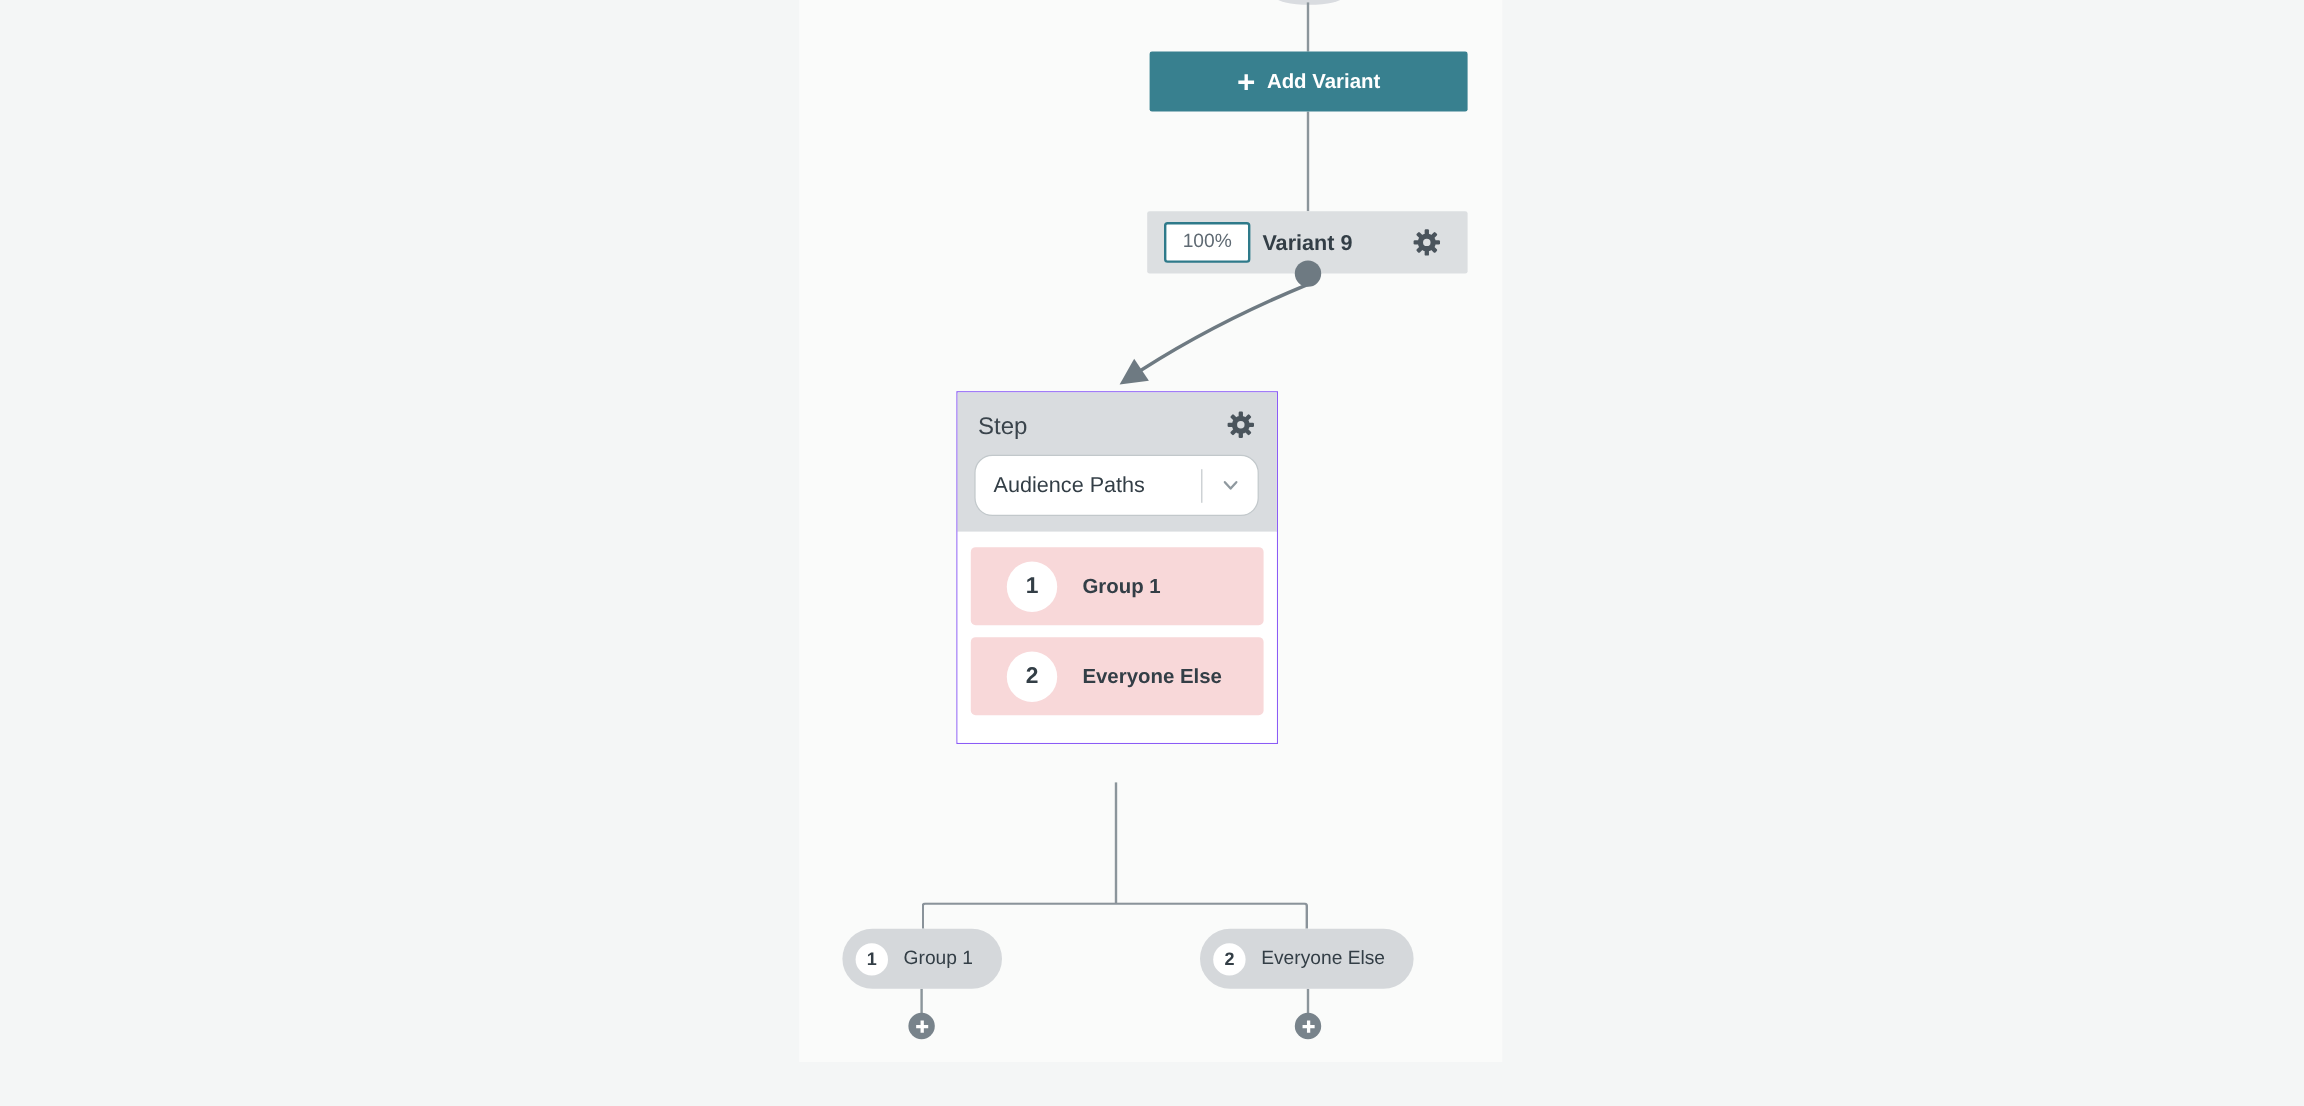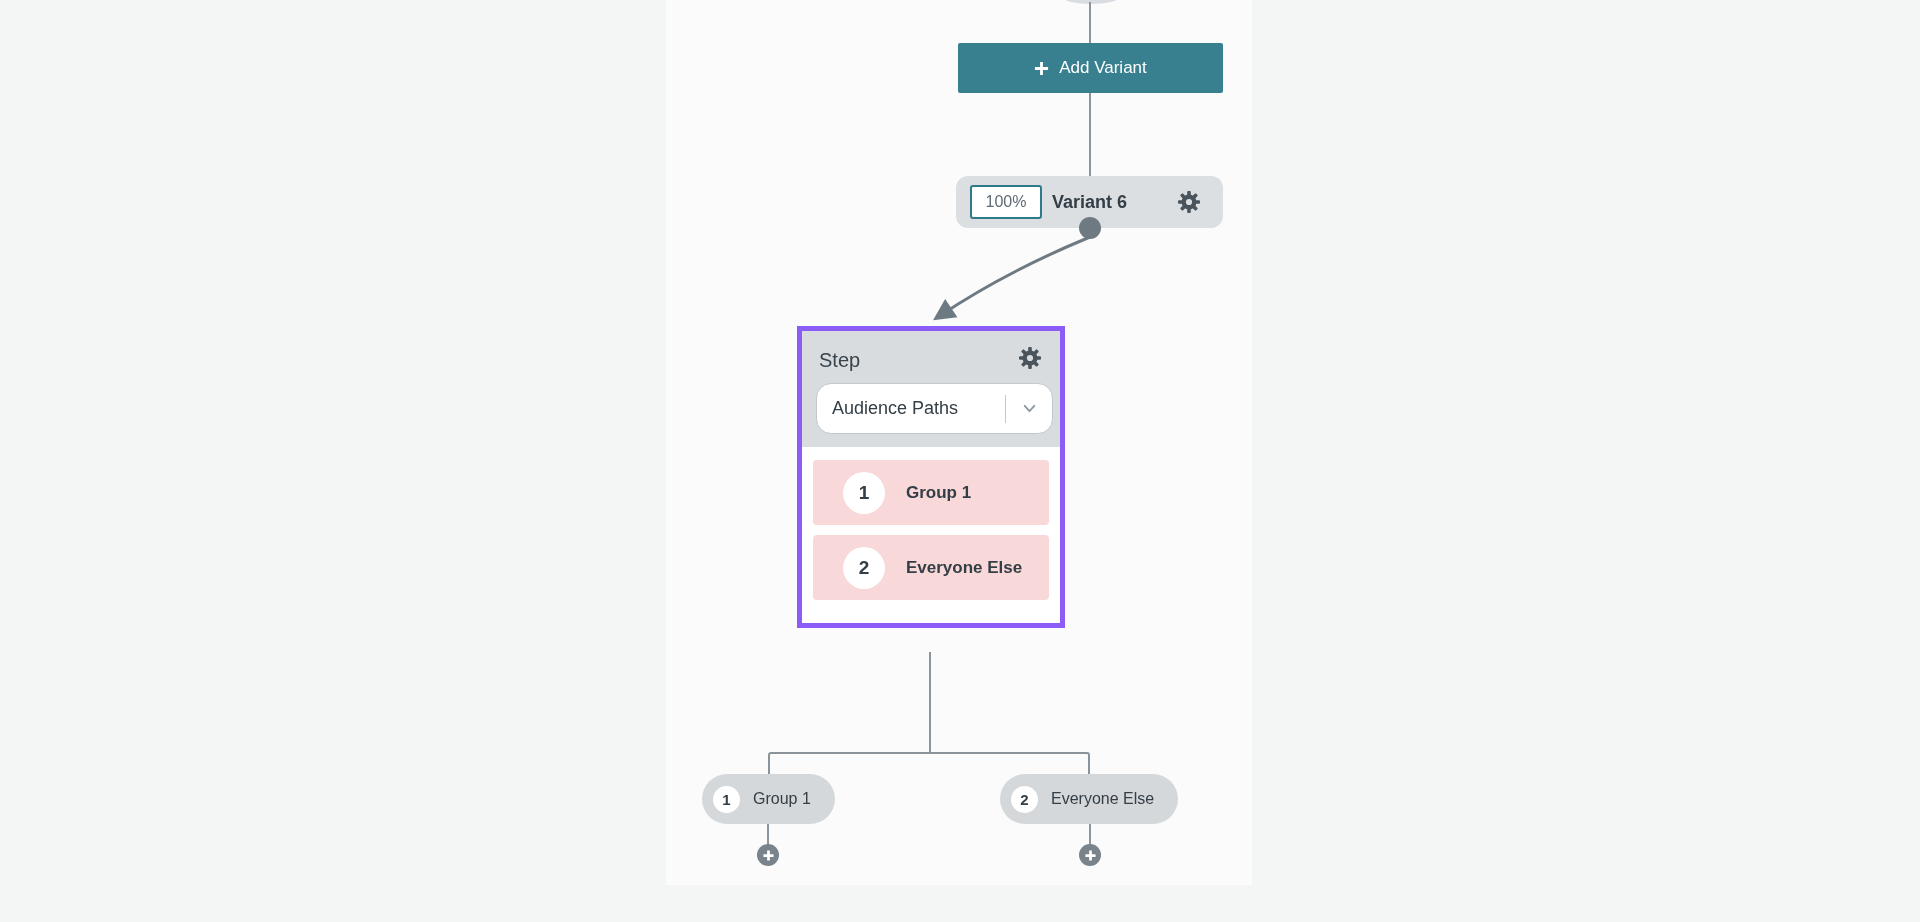--- a/index.html
+++ b/index.html
@@ -21,28 +21,28 @@
   .top-sliver {
     position: absolute; left: 1063px; top: -9px; width: 56px; height: 13px;
     background: #d9dce0; border-radius: 50%;
   }
 
   
   .add-variant {
     position: absolute; left: 958px; top: 43px; width: 265px; height: 50px;
     background: #38808f; border-radius: 2px; border: none; cursor: pointer;
     display: flex; align-items: center; justify-content: center; gap: 10px;
-    color: #ffffff; font-size: 17px; font-weight: normal;
+    color: #ffffff; font-size: 17px; font-weight: bold;
     font-family: "Liberation Sans", sans-serif;
   }
 
   
   .variant-node {
     position: absolute; left: 956px; top: 176px; width: 267px; height: 52px;
-    background: #dcdfe1; border-radius: 12px;
+    background: #dcdfe1; border-radius: 2px;
     display: flex; align-items: center;
   }
   .percent-input {
     position: absolute; left: 14px; top: 9px; width: 72px; height: 34px;
     background: #ffffff; border: 2px solid #2e7a8a; border-radius: 3px;
     text-align: center; font-size: 16px; color: #5f6a73;
     font-family: "Liberation Sans", sans-serif;
   }
   .variant-label {
     position: absolute; left: 96px; top: 0; height: 52px; line-height: 52px;
@@ -52,21 +52,21 @@
   .connector-dot {
     position: absolute; left: 1079px; top: 217px; width: 22px; height: 22px;
     border-radius: 50%; background: #6e7a82;
   }
 
   svg.overlay { position: absolute; left: 0; top: 0; width: 1920px; height: 922px; pointer-events: none; }
 
   
   .step-card {
     position: absolute; left: 797px; top: 326px; width: 268px;
-    border: 5px solid #8b5cf6; background: #ffffff;
+    border: 1px solid #8b5cf6; background: #ffffff;
   }
   .step-header { position: relative; height: 116px; background: #d9dcdf; }
   .step-title {
     position: absolute; left: 17px; top: 18px;
     font-size: 20px; color: #3a444c; font-weight: normal;
   }
   .step-gear { position: absolute; right: 18px; top: 15px; width: 24px; height: 24px; cursor: pointer; }
   .step-dropdown {
     position: absolute; left: 14px; top: 52px; width: 237px; height: 51px;
     background: #ffffff; border: 1px solid #c2c8cb; border-radius: 15px;
@@ -146,21 +146,21 @@
 
   <button class="add-variant">
     <svg width="15" height="15" viewBox="0 0 16 16">
       <path d="M8 1 V15 M1 8 H15" stroke="#ffffff" stroke-width="3"></path>
     </svg>
     <span>Add Variant</span>
   </button>
 
   <div class="variant-node">
     <input class="percent-input" value="100%" style="">
-    <span class="variant-label">Variant 6</span>
+    <span class="variant-label">Variant 9</span>
     <svg class="variant-gear" viewBox="0 0 24 24">
       <g fill="#4a545c">
         <rect x="10.2" y="1" width="3.6" height="22" rx="1"></rect>
         <rect x="10.2" y="1" width="3.6" height="22" rx="1" transform="rotate(45 12 12)"></rect>
         <rect x="10.2" y="1" width="3.6" height="22" rx="1" transform="rotate(90 12 12)"></rect>
         <rect x="10.2" y="1" width="3.6" height="22" rx="1" transform="rotate(135 12 12)"></rect>
         <circle cx="12" cy="12" r="7.5"></circle>
       </g>
       <circle cx="12" cy="12" r="3.1" fill="#dcdfe1"></circle>
     </svg>

